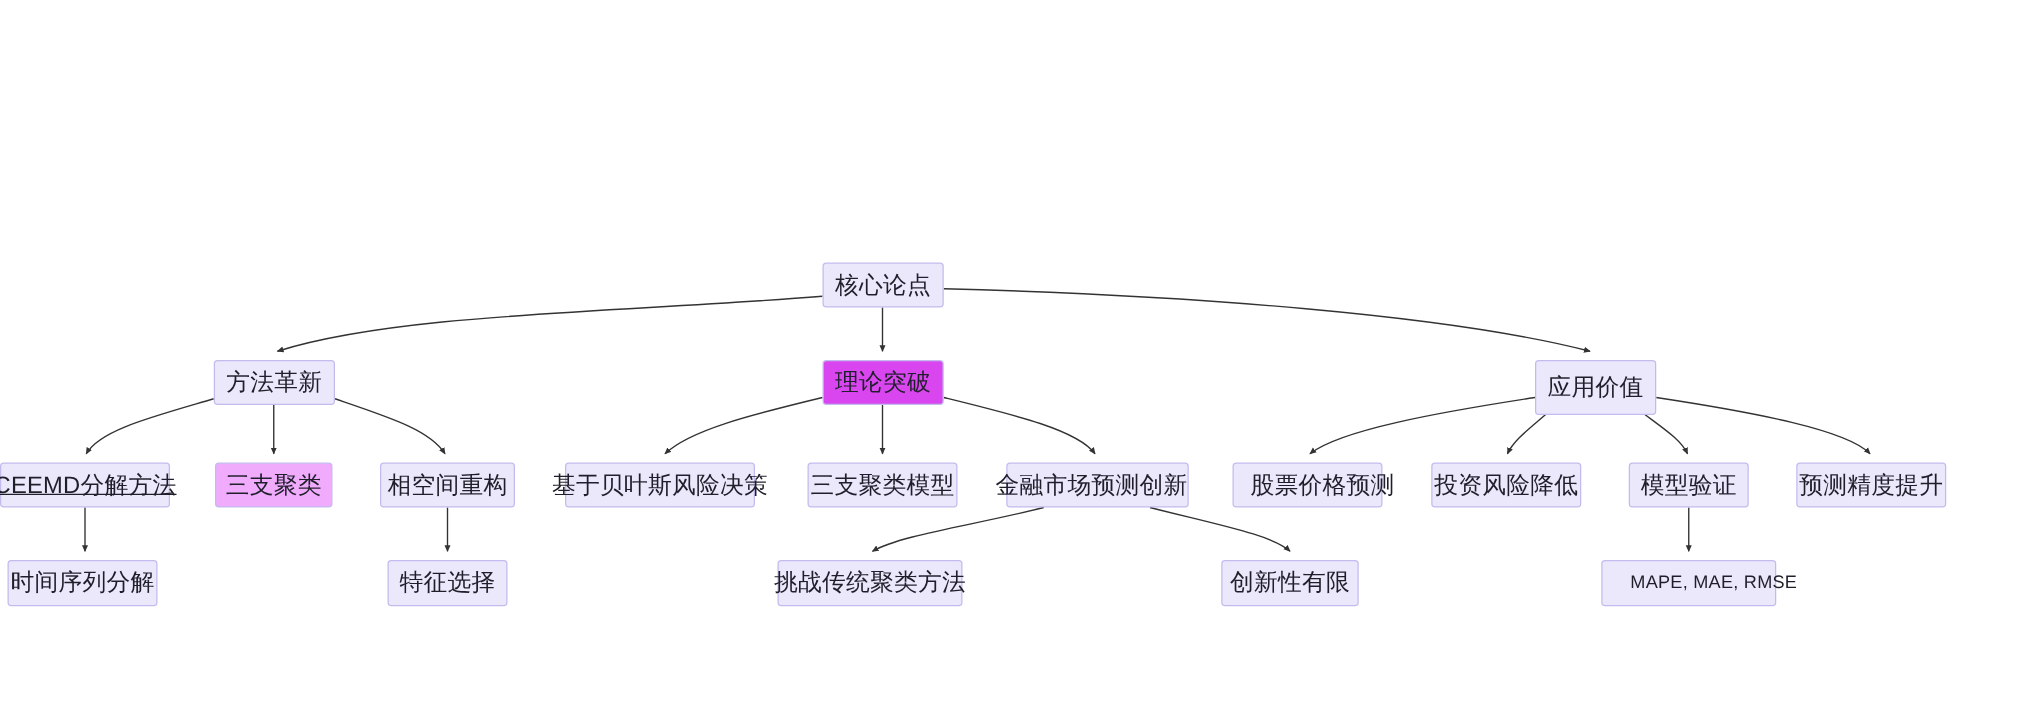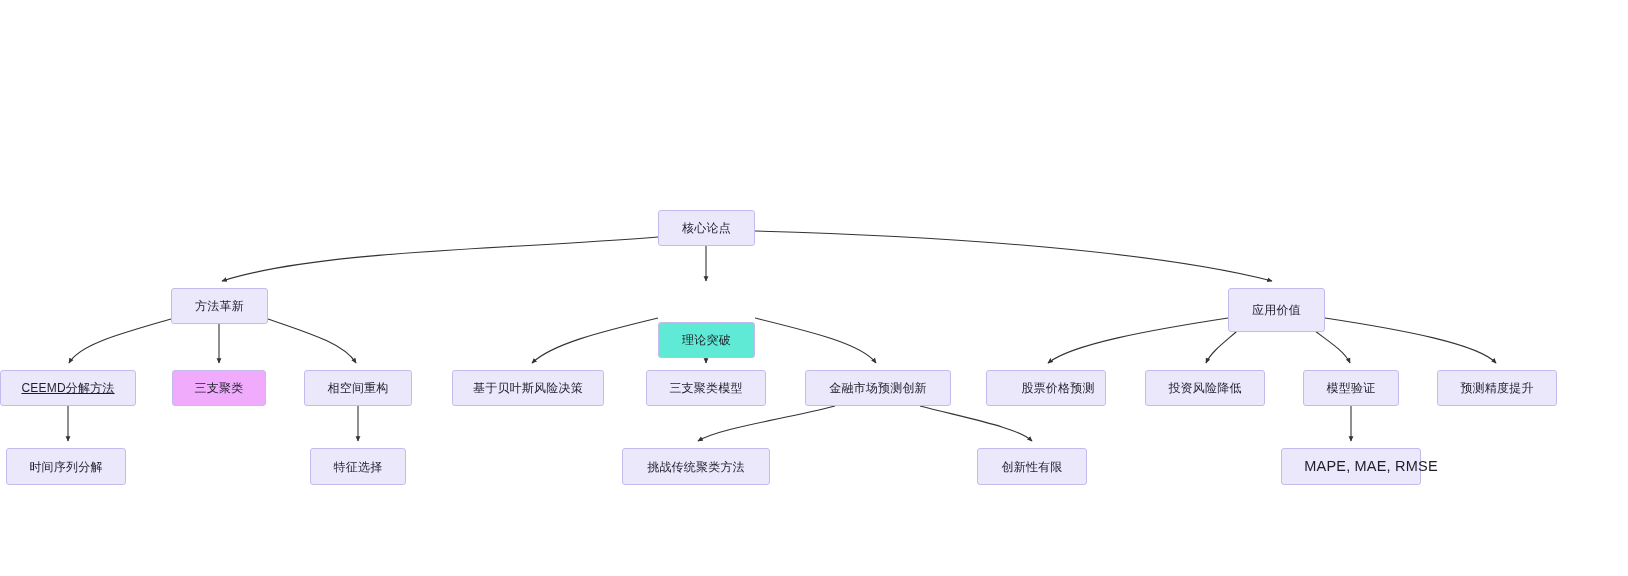--- a/index.html
+++ b/index.html
@@ -26,21 +26,21 @@
   .node {
     position: absolute;
     box-sizing: border-box;
     background: #ebe8fb;
     border: 1px solid #c3bbee;
     border-radius: 3px;
     display: flex;
     align-items: center;
     justify-content: center;
     color: #1f1f2b;
-    font-size: 12px;
+    font-size: 19px;
     line-height: 1;
     white-space: nowrap;
     letter-spacing: 0.2px;
   }
   .node .label {
     display: block;
   }
   .node.latin {
     font-size: 14.5px;
   }
@@ -78,42 +78,42 @@
       </g>
   </svg>
 
   <div id="node-layer">
       <div class="node" style="left: 658px; top: 210px; width: 97px; height: 36px; background: rgb(235, 232, 251); border-color: rgb(195, 187, 238); color: rgb(31, 31, 43);">
         <span class="label">核心论点</span>
       </div>
       <div class="node" style="left: 171px; top: 288px; width: 97px; height: 36px; background: rgb(235, 232, 251); border-color: rgb(195, 187, 238); color: rgb(31, 31, 43);">
         <span class="label">方法革新</span>
       </div>
-      <div class="node" style="left: 658px; top: 288px; width: 97px; height: 36px; background: #5eead4; border-color: rgb(195, 187, 238); color: rgb(31, 31, 43); margin-top: 34px;">
+      <div class="node" style="left: 658px; top: 288px; width: 97px; height: 36px; background: #d946ef; border-color: rgb(195, 187, 238); color: rgb(31, 31, 43);">
         <span class="label">理论突破</span>
       </div>
       <div class="node" style="left: 1228px; top: 288px; width: 97px; height: 44px; background: rgb(235, 232, 251); border-color: rgb(195, 187, 238); color: rgb(31, 31, 43);">
         <span class="label">应用价值</span>
       </div>
       <div class="node" style="left: 0px; top: 370px; width: 136px; height: 36px; background: rgb(235, 232, 251); border-color: rgb(195, 187, 238); color: rgb(31, 31, 43); text-decoration: underline;">
         <span class="label">CEEMD分解方法</span>
       </div>
       <div class="node" style="left: 172px; top: 370px; width: 94px; height: 36px; background: #f0abfc; border-color: rgb(195, 187, 238); color: rgb(31, 31, 43);">
         <span class="label">三支聚类</span>
       </div>
       <div class="node" style="left: 304px; top: 370px; width: 108px; height: 36px; background: rgb(235, 232, 251); border-color: rgb(195, 187, 238); color: rgb(31, 31, 43);">
         <span class="label">相空间重构</span>
       </div>
       <div class="node" style="left: 452px; top: 370px; width: 152px; height: 36px; background: rgb(235, 232, 251); border-color: rgb(195, 187, 238); color: rgb(31, 31, 43);">
         <span class="label">基于贝叶斯风险决策</span>
       </div>
       <div class="node" style="left: 646px; top: 370px; width: 120px; height: 36px; background: rgb(235, 232, 251); border-color: rgb(195, 187, 238); color: rgb(31, 31, 43);">
         <span class="label">三支聚类模型</span>
       </div>
-      <div class="node" style="left: 805px; top: 370px; width: 146px; height: 36px; background: rgb(235, 232, 251); border-color: rgb(195, 187, 238); color: rgb(31, 31, 43);">
+      <div class="node" style="left: 805px; top: 370px; width: 146px; height: 36px; background: rgb(235, 232, 251); border-color: rgb(195, 187, 238); color: rgb(31, 31, 43); justify-content: flex-end;">
         <span class="label">金融市场预测创新</span>
       </div>
       <div class="node" style="left: 986px; top: 370px; width: 120px; height: 36px; background: rgb(235, 232, 251); border-color: rgb(195, 187, 238); color: rgb(31, 31, 43); padding-left: 24px;">
         <span class="label">股票价格预测</span>
       </div>
       <div class="node" style="left: 1145px; top: 370px; width: 120px; height: 36px; background: rgb(235, 232, 251); border-color: rgb(195, 187, 238); color: rgb(31, 31, 43);">
         <span class="label">投资风险降低</span>
       </div>
       <div class="node" style="left: 1303px; top: 370px; width: 96px; height: 36px; background: rgb(235, 232, 251); border-color: rgb(195, 187, 238); color: rgb(31, 31, 43);">
         <span class="label">模型验证</span>

